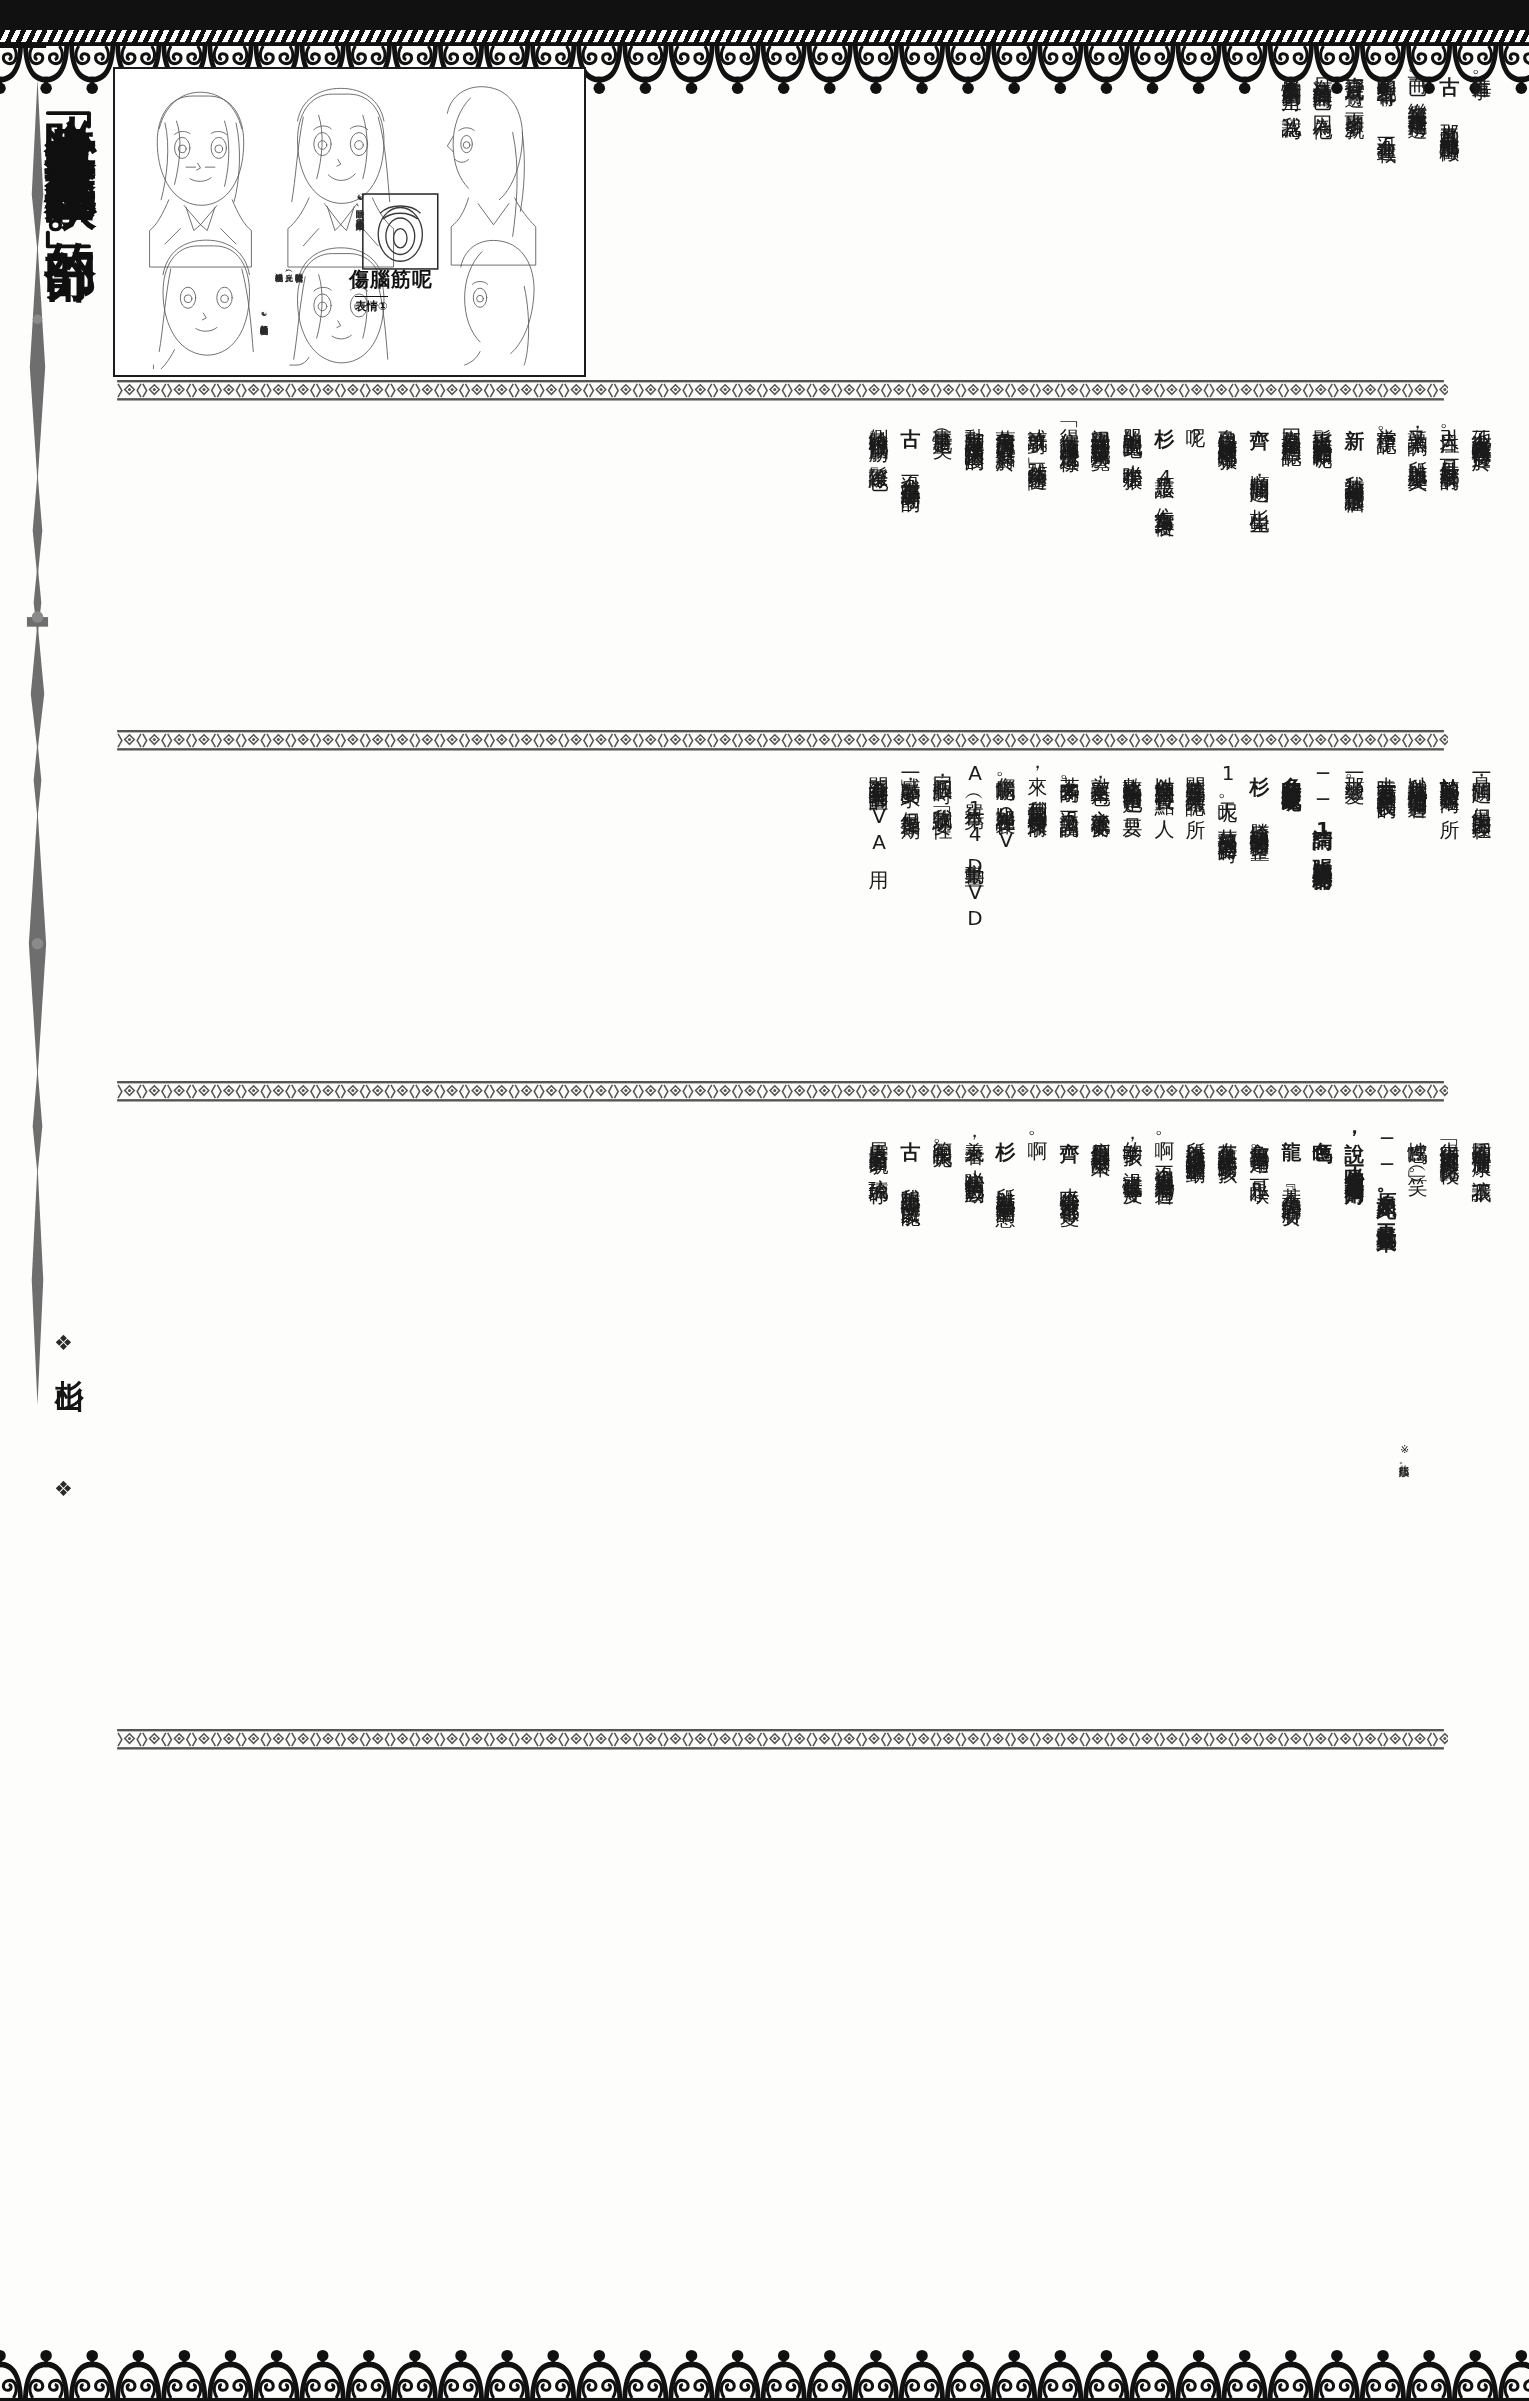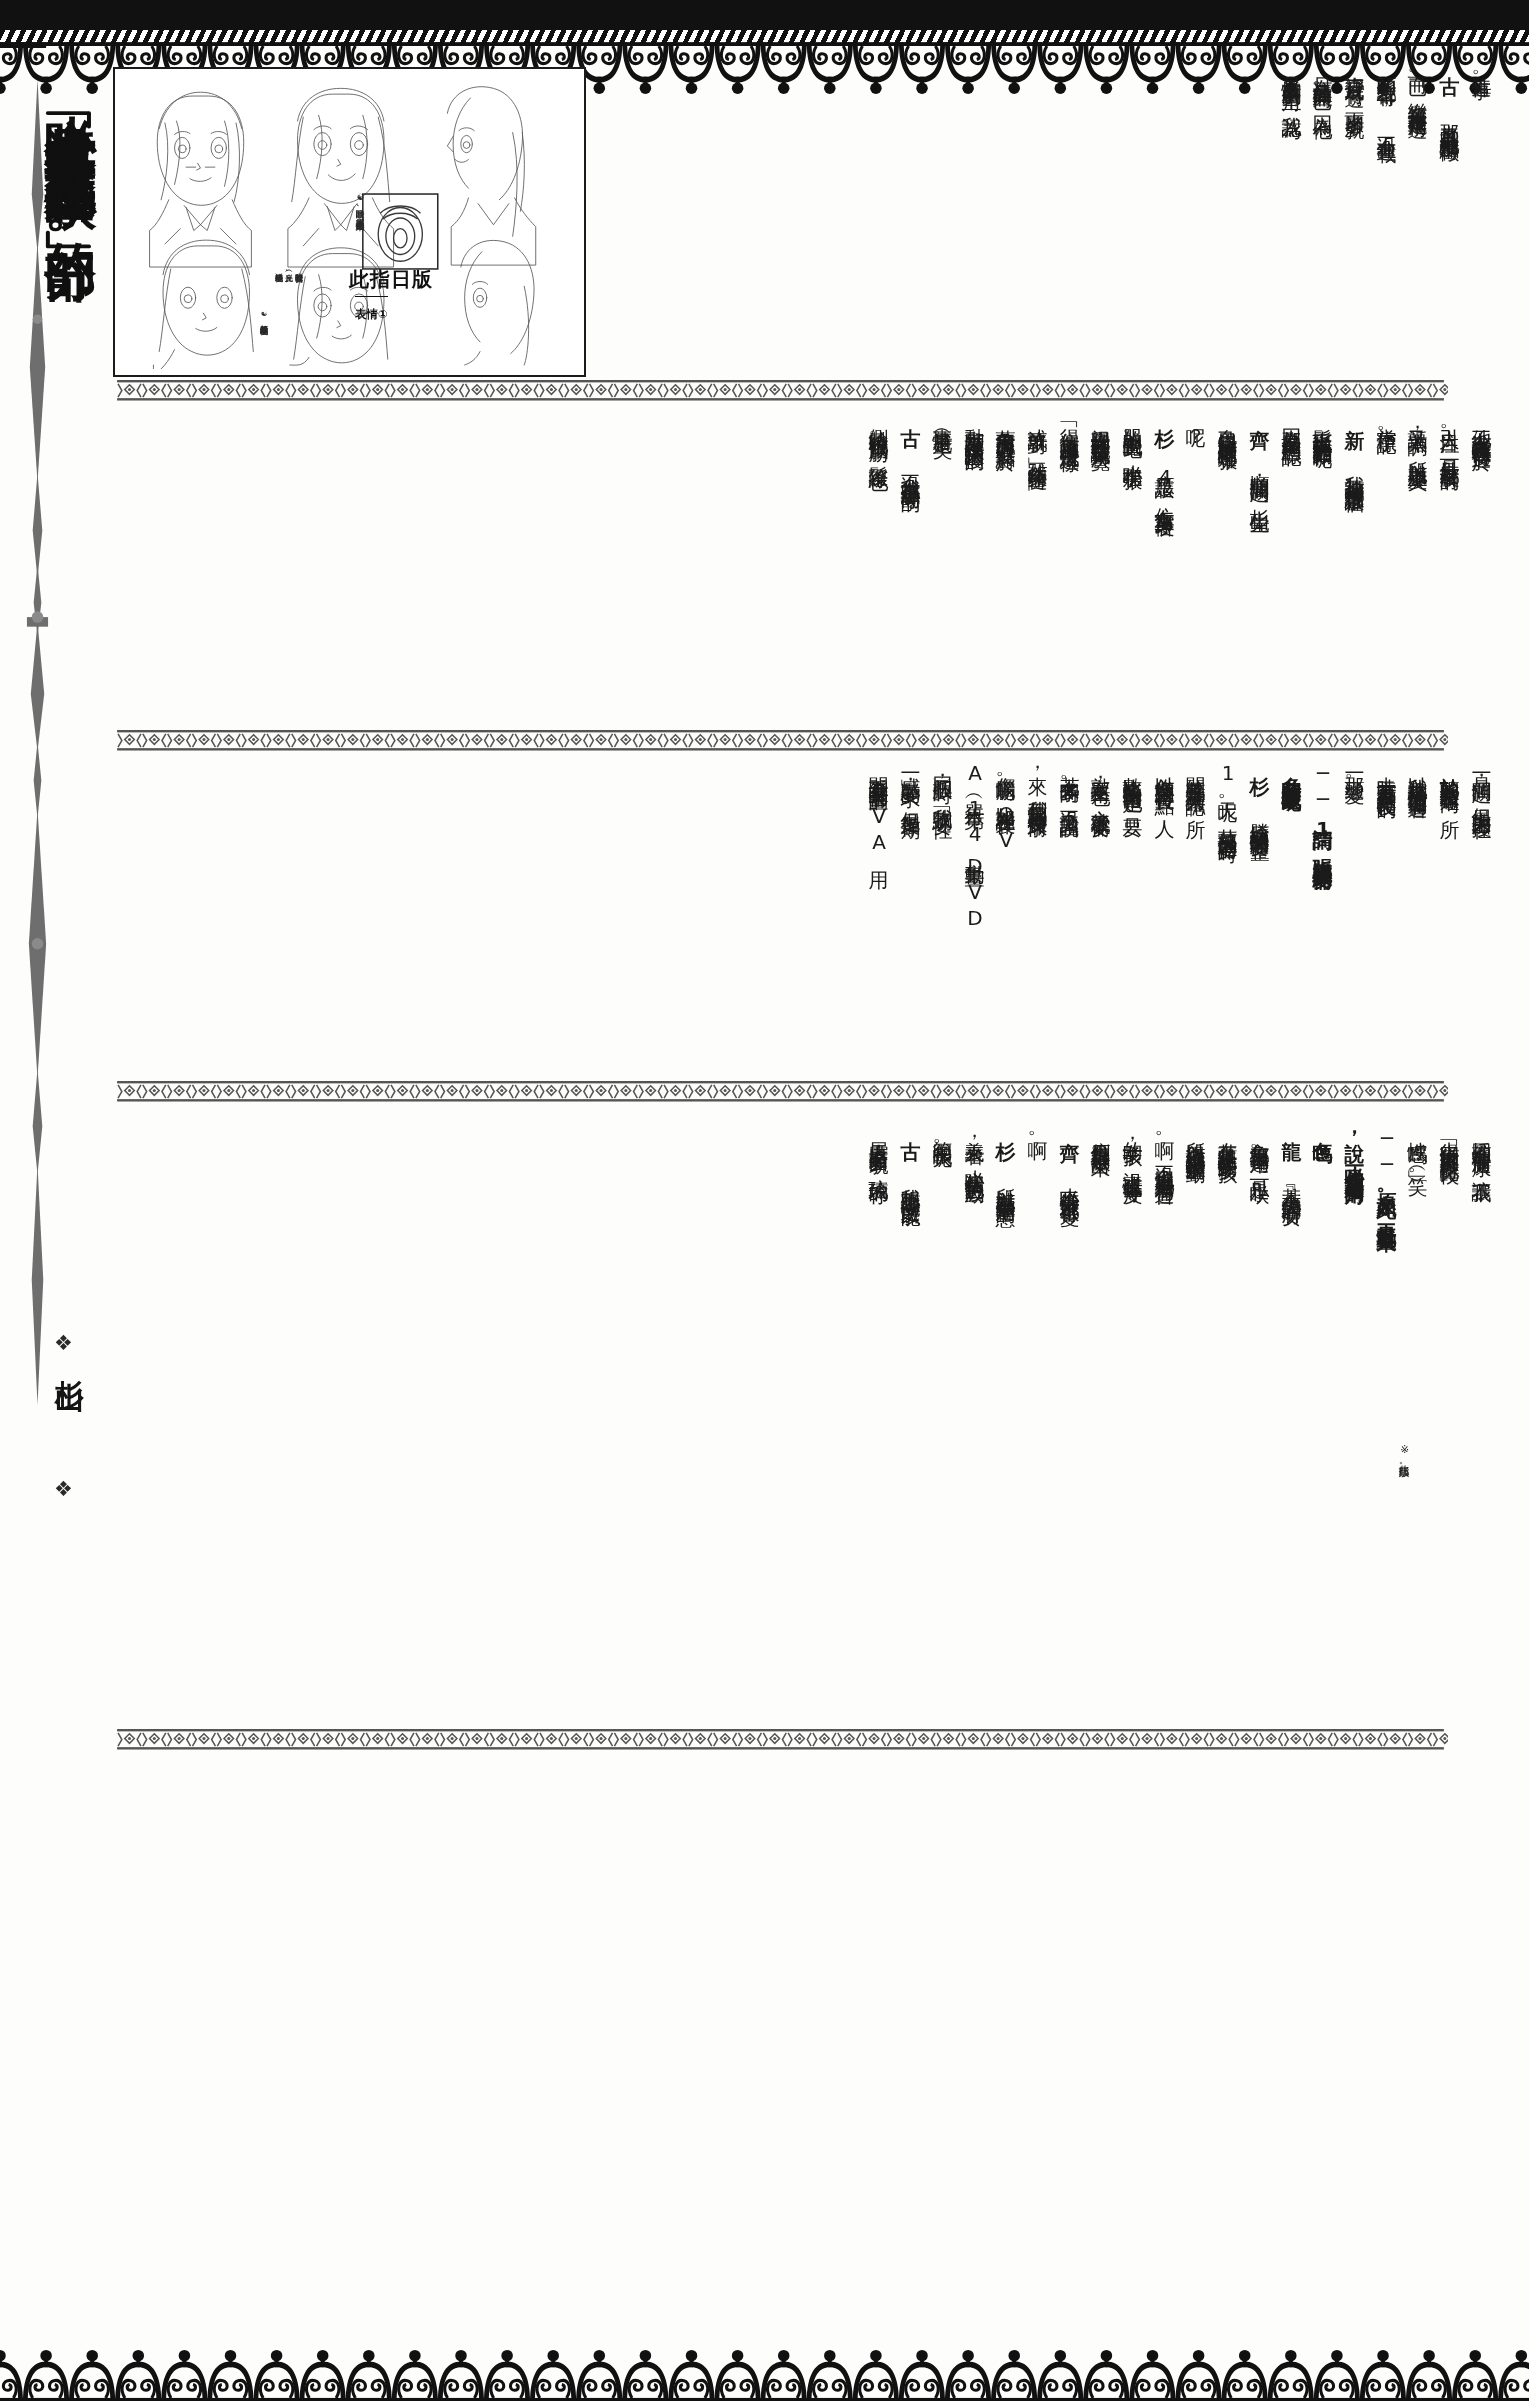--- a/index.html
+++ b/index.html
@@ -639,22 +639,22 @@
           <ellipse cx="297" cy="174" rx="15" ry="19"></ellipse>
           <ellipse cx="297" cy="176" rx="7" ry="10"></ellipse>
           <path d="M276 150 C286 140 308 140 318 150"></path>
           <path d="M279 156 C288 148 306 148 315 156"></path>
         </g>
       </g>
     </svg>
 
     <div class="sketch-note" style="left:240px;top:123px;height:81px;">☯眼睛、眉毛不會透出來</div>
 
-    <div class="sketch-sign" style="left:234px;top:197px;font-size:20px;letter-spacing:1px;">此指日版</div>
-    <div class="sketch-sign" style="left:240px;top:227px;font-size:11.5px;border-top:1.9px solid #111;padding-top:10px;">表情①</div>
+    <div class="sketch-sign" style="left:234px;top:197px;font-size:20px;letter-spacing:1px;">傷腦筋呢</div>
+    <div class="sketch-sign" style="left:240px;top:227px;font-size:11.5px;border-top:1.9px solid #111;padding-top:2px;">表情①</div>
 
     <div class="sketch-note" style="left:179px;top:198px;height:38px;font-size:7.7px;">眼睛特寫</div>
     <div class="sketch-note" style="left:169px;top:198px;height:42px;font-size:7.7px;">（反光、</div>
     <div class="sketch-note" style="left:159px;top:198px;height:50px;font-size:7.7px;">線稿變色）</div>
     <div class="sketch-note" style="left:144px;top:240px;height:58px;font-size:7.7px;">☯臉頰紅暈線稿變色</div>
   </div>
 
   <div class="rule" id="rule-1" style="left:113px;top:380px;width:1335px;"><svg width="1335" height="21" viewBox="0 0 1390 22">
         <rect x="0" y="0" width="1390" height="2.5" fill="#555"></rect>
         <rect x="0" y="19" width="1390" height="2.5" fill="#555"></rect>

